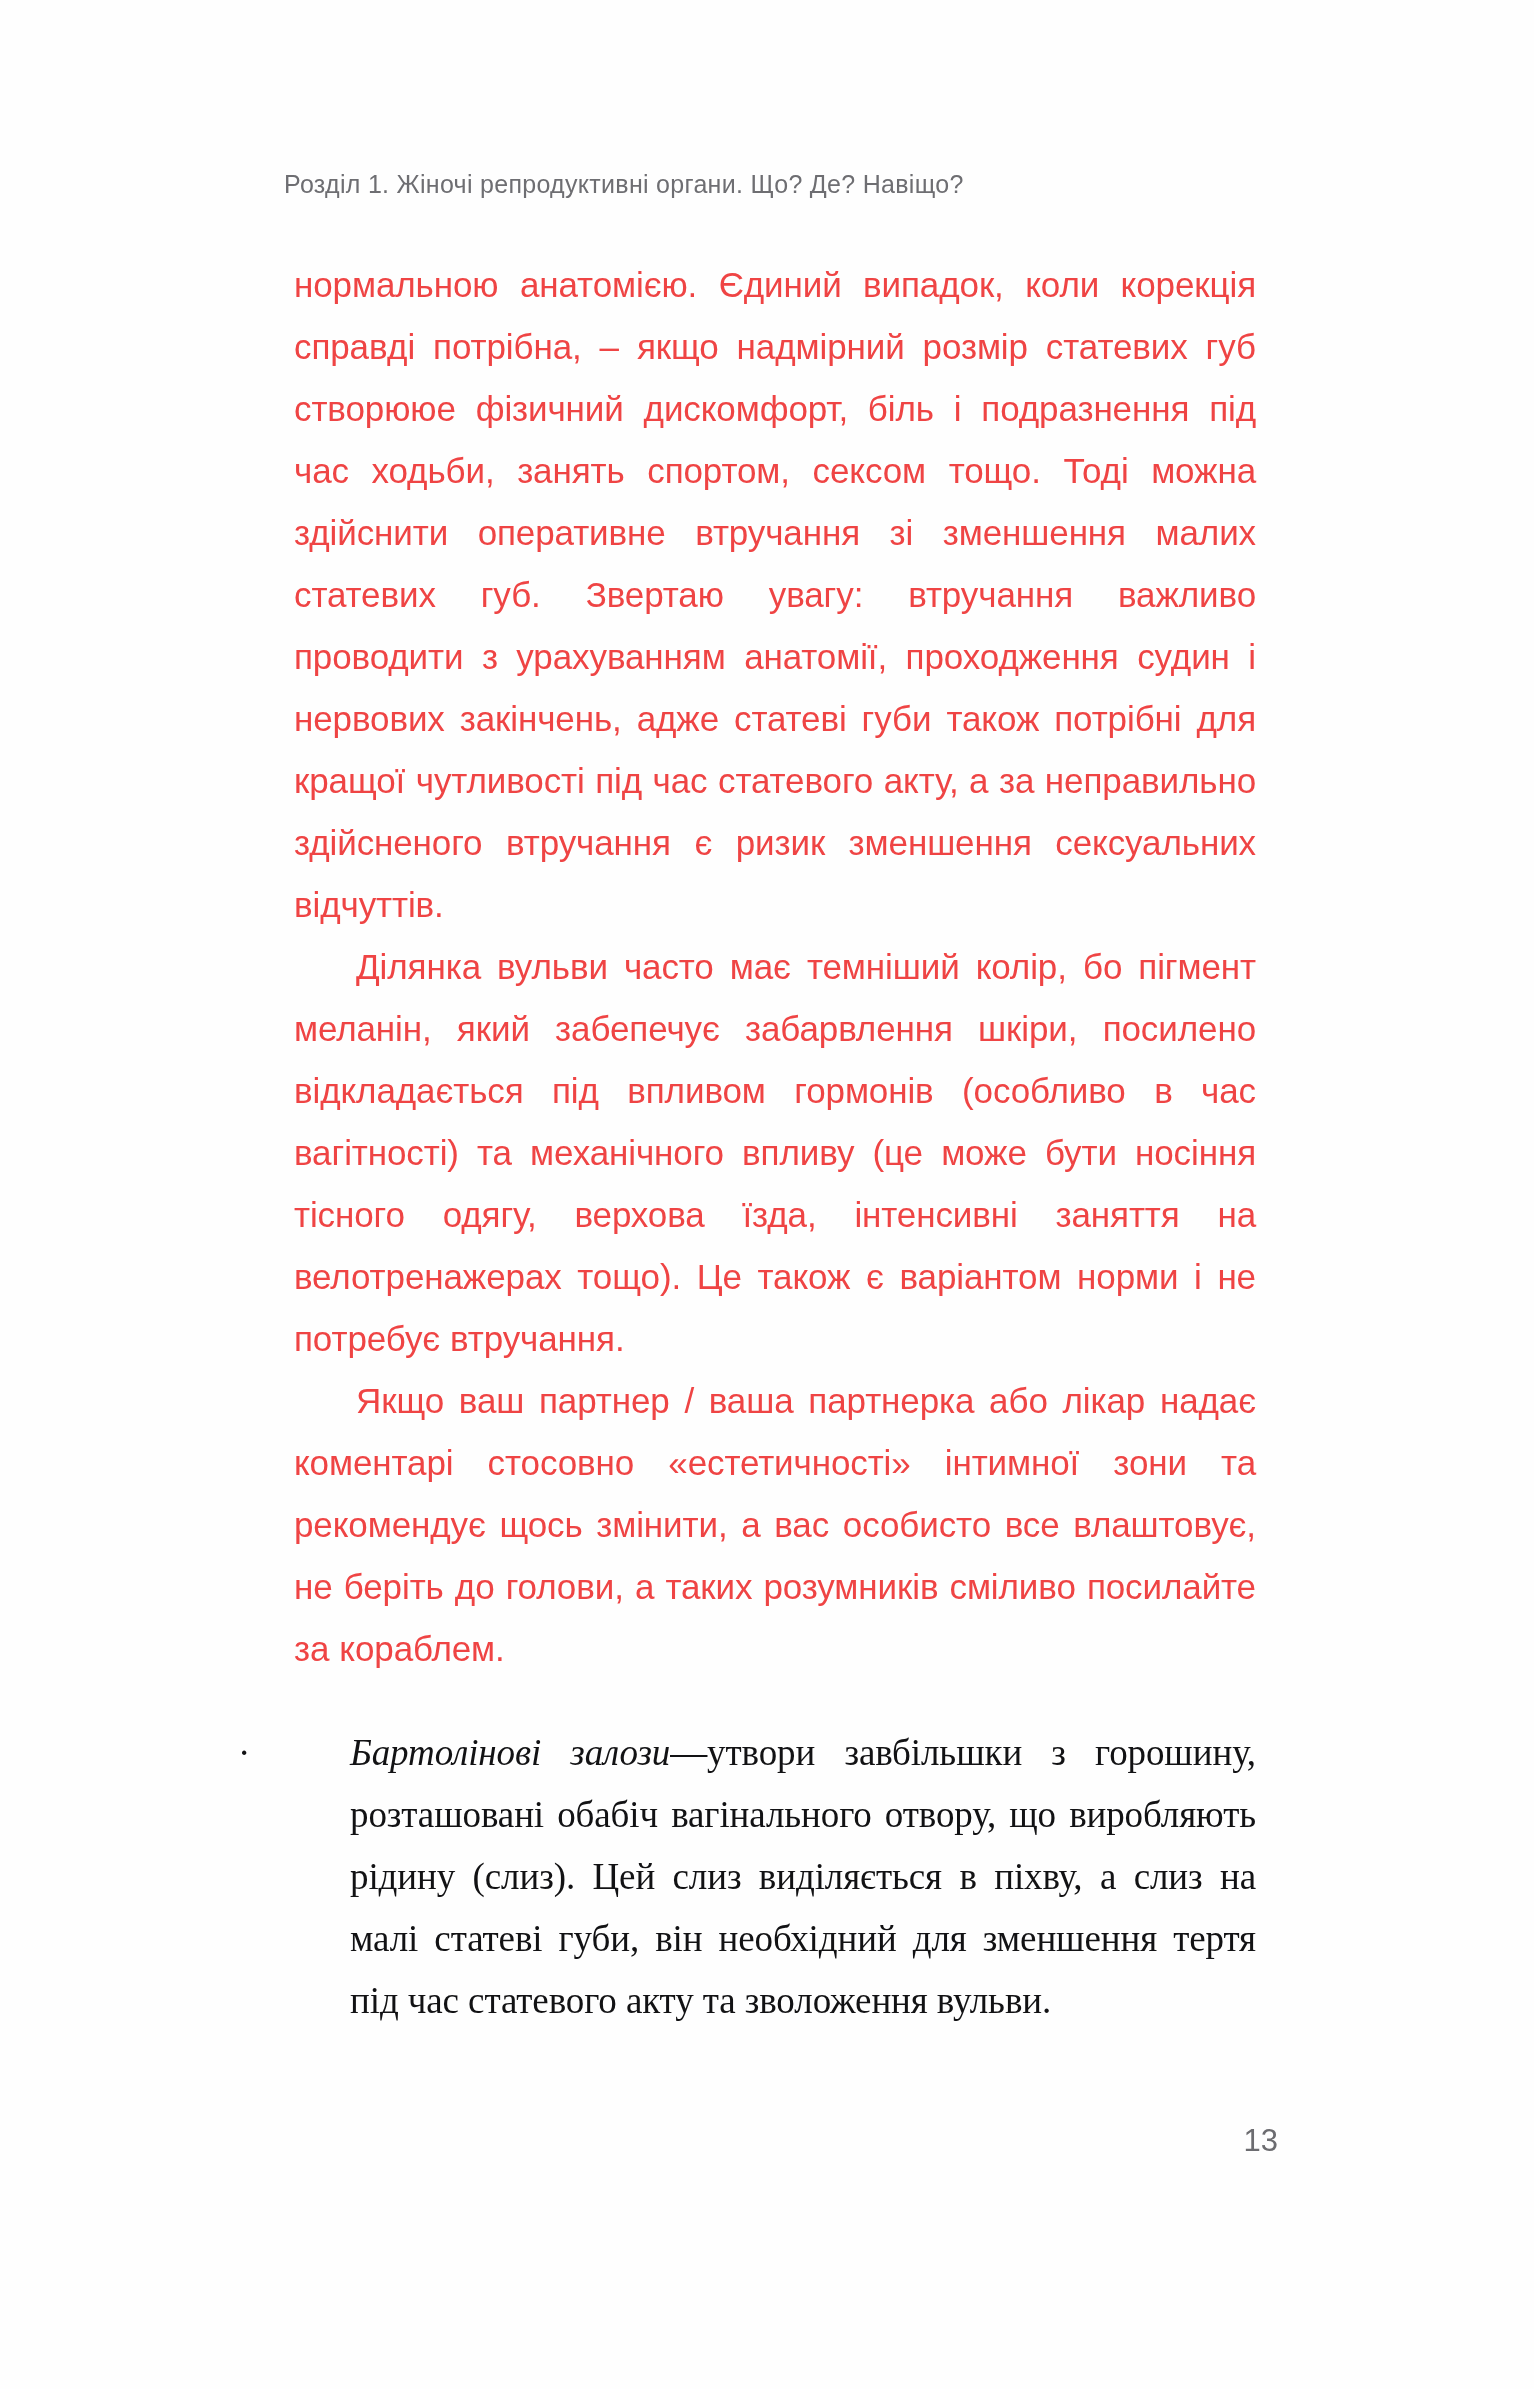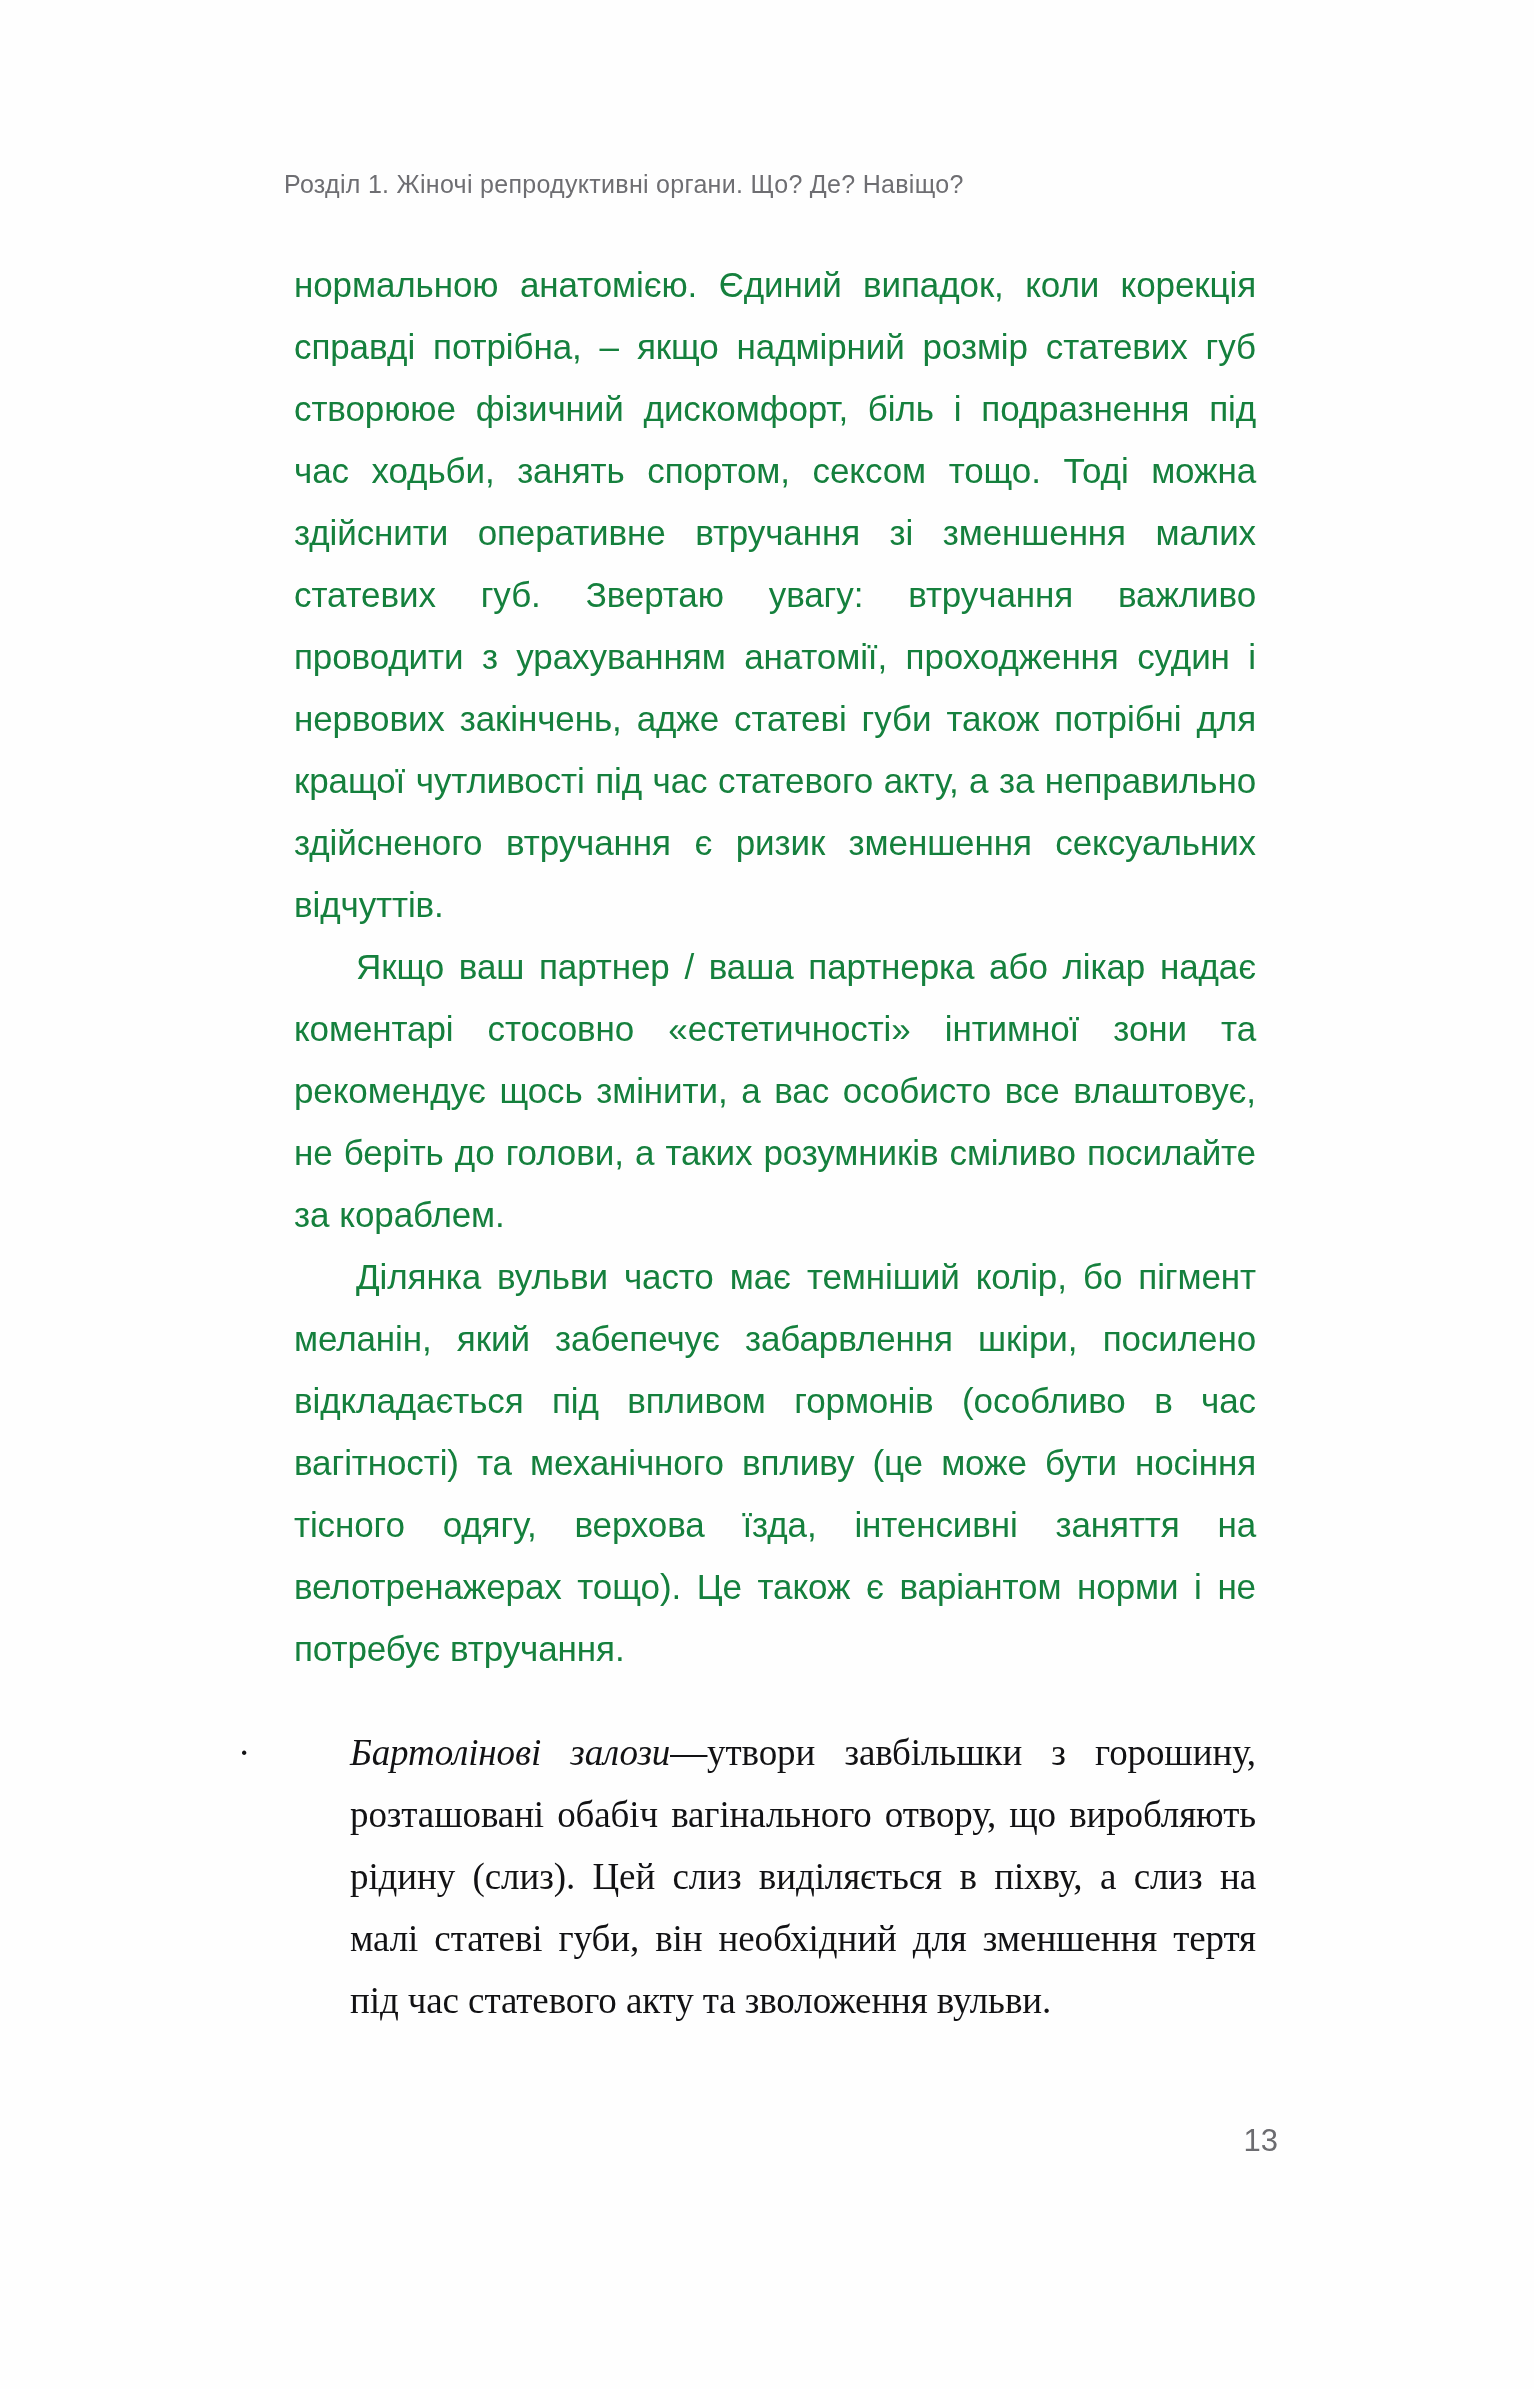--- a/index.html
+++ b/index.html
@@ -40,21 +40,21 @@
     left: 294px;
     top: 254px;
     width: 962px;
   }
 
   .body-paragraph {
     margin: 0;
     font-family: "Liberation Sans", sans-serif;
     font-size: 35px;
     line-height: 62px;
-    color: #15803d;
+    color: #ef4444;
     text-align: justify;
     text-justify: inter-word;
     letter-spacing: -0.1px;
     word-spacing: 0.4px;
     hyphens: manual;
   }
 
   .body-paragraph + .body-paragraph {
     text-indent: 62px;
   }
@@ -115,23 +115,23 @@
 <body>
 
 <div class="page">
 
   <div class="running-header">Розділ 1. Жіночі репродуктивні органи. Що? Де? Навіщо?</div>
 
   <div class="text-column">
 
     <p class="body-paragraph">нормальною анатомією. Єдиний випадок, коли корекція справді потрібна, – якщо надмірний розмір статевих губ створююе фізичний дискомфорт, біль і подразнення під час ходьби, занять спортом, сексом тощо. Тоді можна здійснити оперативне втручання зі зменшення малих статевих губ. Звертаю увагу: втручання важливо проводити з урахуванням анатомії, проходження судин і нервових закінчень, адже статеві губи також потрібні для кращої чутливості під час статевого акту, а за неправильно здійсненого втручання є ризик зменшення сексуальних відчуттів.</p>
 
+    <p class="body-paragraph">Ділянка вульви часто має темніший колір, бо пігмент меланін, який забепечує забарвлення шкіри, посилено відкладається під впливом гормонів (особливо в час вагітності) та механічного впливу (це може бути носіння тісного одягу, верхова їзда, інтенсивні заняття на велотренажерах тощо). Це також є варіантом норми і не потребує втручання.</p>
+
     <p class="body-paragraph">Якщо ваш партнер / ваша партнерка або лікар надає коментарі стосовно «естетичності» інтимної зони та рекомендує щось змінити, а вас особисто все влаштовує, не беріть до голови, а таких розумників сміливо посилайте за кораблем.</p>
-
-    <p class="body-paragraph">Ділянка вульви часто має темніший колір, бо пігмент меланін, який забепечує забарвлення шкіри, посилено відкладається під впливом гормонів (особливо в час вагітності) та механічного впливу (це може бути носіння тісного одягу, верхова їзда, інтенсивні заняття на велотренажерах тощо). Це також є варіантом норми і не потребує втручання.</p>
 
     <ul class="bullet-list">
       <li class="bullet-item">
         <span class="bullet-marker">·</span><span class="lead-in">Бартолінові залози</span><span class="definition">—утвори завбільшки з горошину, розташовані обабіч вагінального отвору, що виробляють рідину (слиз). Цей слиз виділяється в піхву, а слиз на малі статеві губи, він необхідний для зменшення тертя під час статевого акту та зволоження вульви.</span>
       </li>
     </ul>
 
   </div>
 
   <div class="page-number">13</div>

